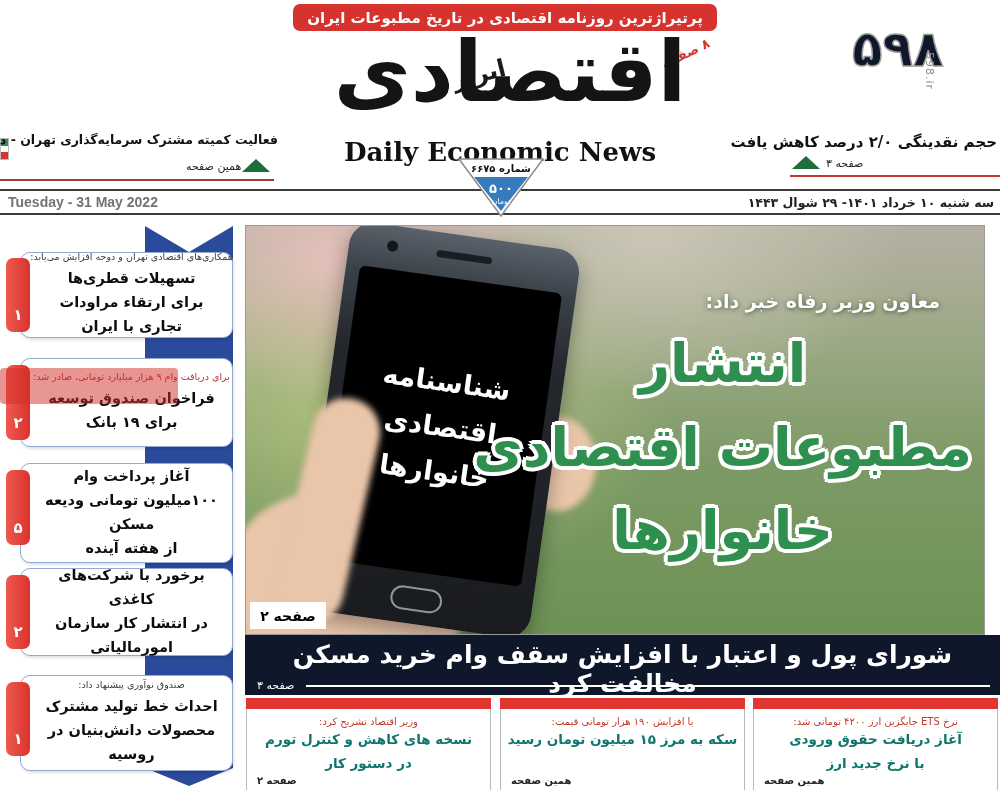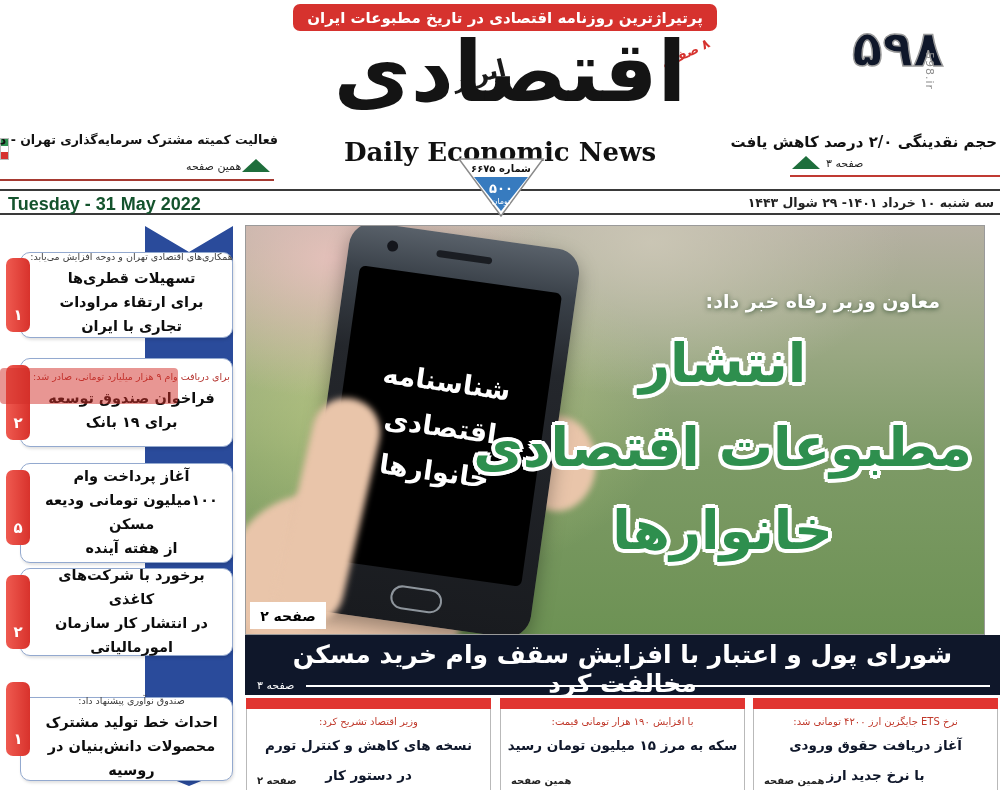--- a/index.html
+++ b/index.html
@@ -42,35 +42,35 @@
   .tri-r { left:792px; top:156px; }
   .ref-label { position:absolute; font-size:11px; color:#222; direction:rtl; }
   .ref-l { left:186px; top:160px; }
   .ref-r { left:826px; top:157px; }
   .hdr-left-line  { position:absolute; left:0;   top:179px; width:274px; height:2px; background:#a63a32; }
   .hdr-right-line { position:absolute; left:790px; top:175px; width:210px; height:2px; background:#c03a32; }
 
   
   .date-bar { position:absolute; left:0; top:189px; width:1000px; height:26px;
     border-top:2px solid #3a3a3a; border-bottom:2px solid #3a3a3a; }
-  .date-en { position:absolute; left:8px; top:194px; font-size:18px; font-weight:bold;
-    font-family:"Liberation Sans", sans-serif; color:#14532d; }
+  .date-en { position:absolute; left:8px; top:194px; font-size:14px; font-weight:bold;
+    font-family:"Liberation Sans", sans-serif; color:#737373; }
   .date-fa { position:absolute; right:6px; top:195px; font-size:12.5px; font-weight:bold; direction:rtl; color:#222; }
 
   .issue-tri { position:absolute; left:456px; top:157px; z-index:5; }
 
   
   .blue-strip { position:absolute; left:145px; top:226px; width:88px; height:560px; background:#2a4b9b; z-index:1;
     clip-path:polygon(0 0, 50% 26px, 100% 0, 100% 542px, 50% 100%, 0 542px); }
 
   .s-card { position:absolute; left:20px; width:213px; background:#fff; border:1.5px solid #93a9cf;
     border-radius:10px; z-index:2; display:flex; flex-direction:column; align-items:center; justify-content:center;
     direction:rtl; text-align:center; padding:4px 8px 4px 18px; box-shadow:1px 2px 3px rgba(0,0,0,0.12); }
   .c1{top:252px;height:86px} .c2{top:358px;height:89px} .c3{top:463px;height:100px}
-  .c4{top:568px;height:88px} .c5{top:697px;height:84px}
+  .c4{top:568px;height:88px} .c5{top:675px;height:96px}
 
   .s-badge { position:absolute; left:6px; width:24px; background:linear-gradient(90deg,#ef5a50,#d8322c);
     border-radius:7px; z-index:3; display:flex; align-items:flex-end; justify-content:center; color:#fff;
     font-weight:bold; font-size:15px; padding-bottom:8px; }
   .bg1{top:258px;height:74px} .bg2{top:365px;height:75px} .bg3{top:470px;height:75px}
   .bg4{top:575px;height:74px} .bg5{top:682px;height:74px}
 
   .s-kicker { font-size:9.5px; color:#3c3c3c; margin-bottom:5px; white-space:nowrap; letter-spacing:-0.2px; }
   .c2 .s-kicker { color:#b4322d; }
   .s-title { font-size:14.5px; font-weight:bold; color:#0d0d0d; line-height:1.65; }
@@ -119,21 +119,21 @@
   .band-footer { position:absolute; left:12px; right:10px; top:44px; display:flex; align-items:center; gap:12px; }
   .band-page { color:#fff; font-size:11px; direction:rtl; white-space:nowrap; }
   .band-line { flex:1; height:2px; background:#fff; }
 
   
   .b-card { position:absolute; top:698px; width:245px; height:95px; background:#fff; border:1px solid #b9b9b9;
     z-index:2; direction:rtl; text-align:center; }
   .b-right{left:753px} .b-mid{left:500px} .b-left{left:246px}
   .b-bar { height:11px; background:#e13531; margin:-1px -1px 0 -1px; }
   .b-kicker { margin-top:7px; font-size:10px; color:#c0392b; }
-  .b-title { margin-top:8px; font-size:13.5px; font-weight:bold; color:#0f172a; line-height:1.6; }
+  .b-title { margin-top:2px; font-size:13.5px; font-weight:bold; color:#0f766e; line-height:1.6; }
   .b-ref { position:absolute; left:10px; bottom:6px; font-size:10px; font-weight:bold; color:#222; direction:rtl; }
 </style>
 </head>
 <body>
 
 <div class="page">
 
   <div class="flag">
       <div class="g"></div>
       <div class="w"></div>

